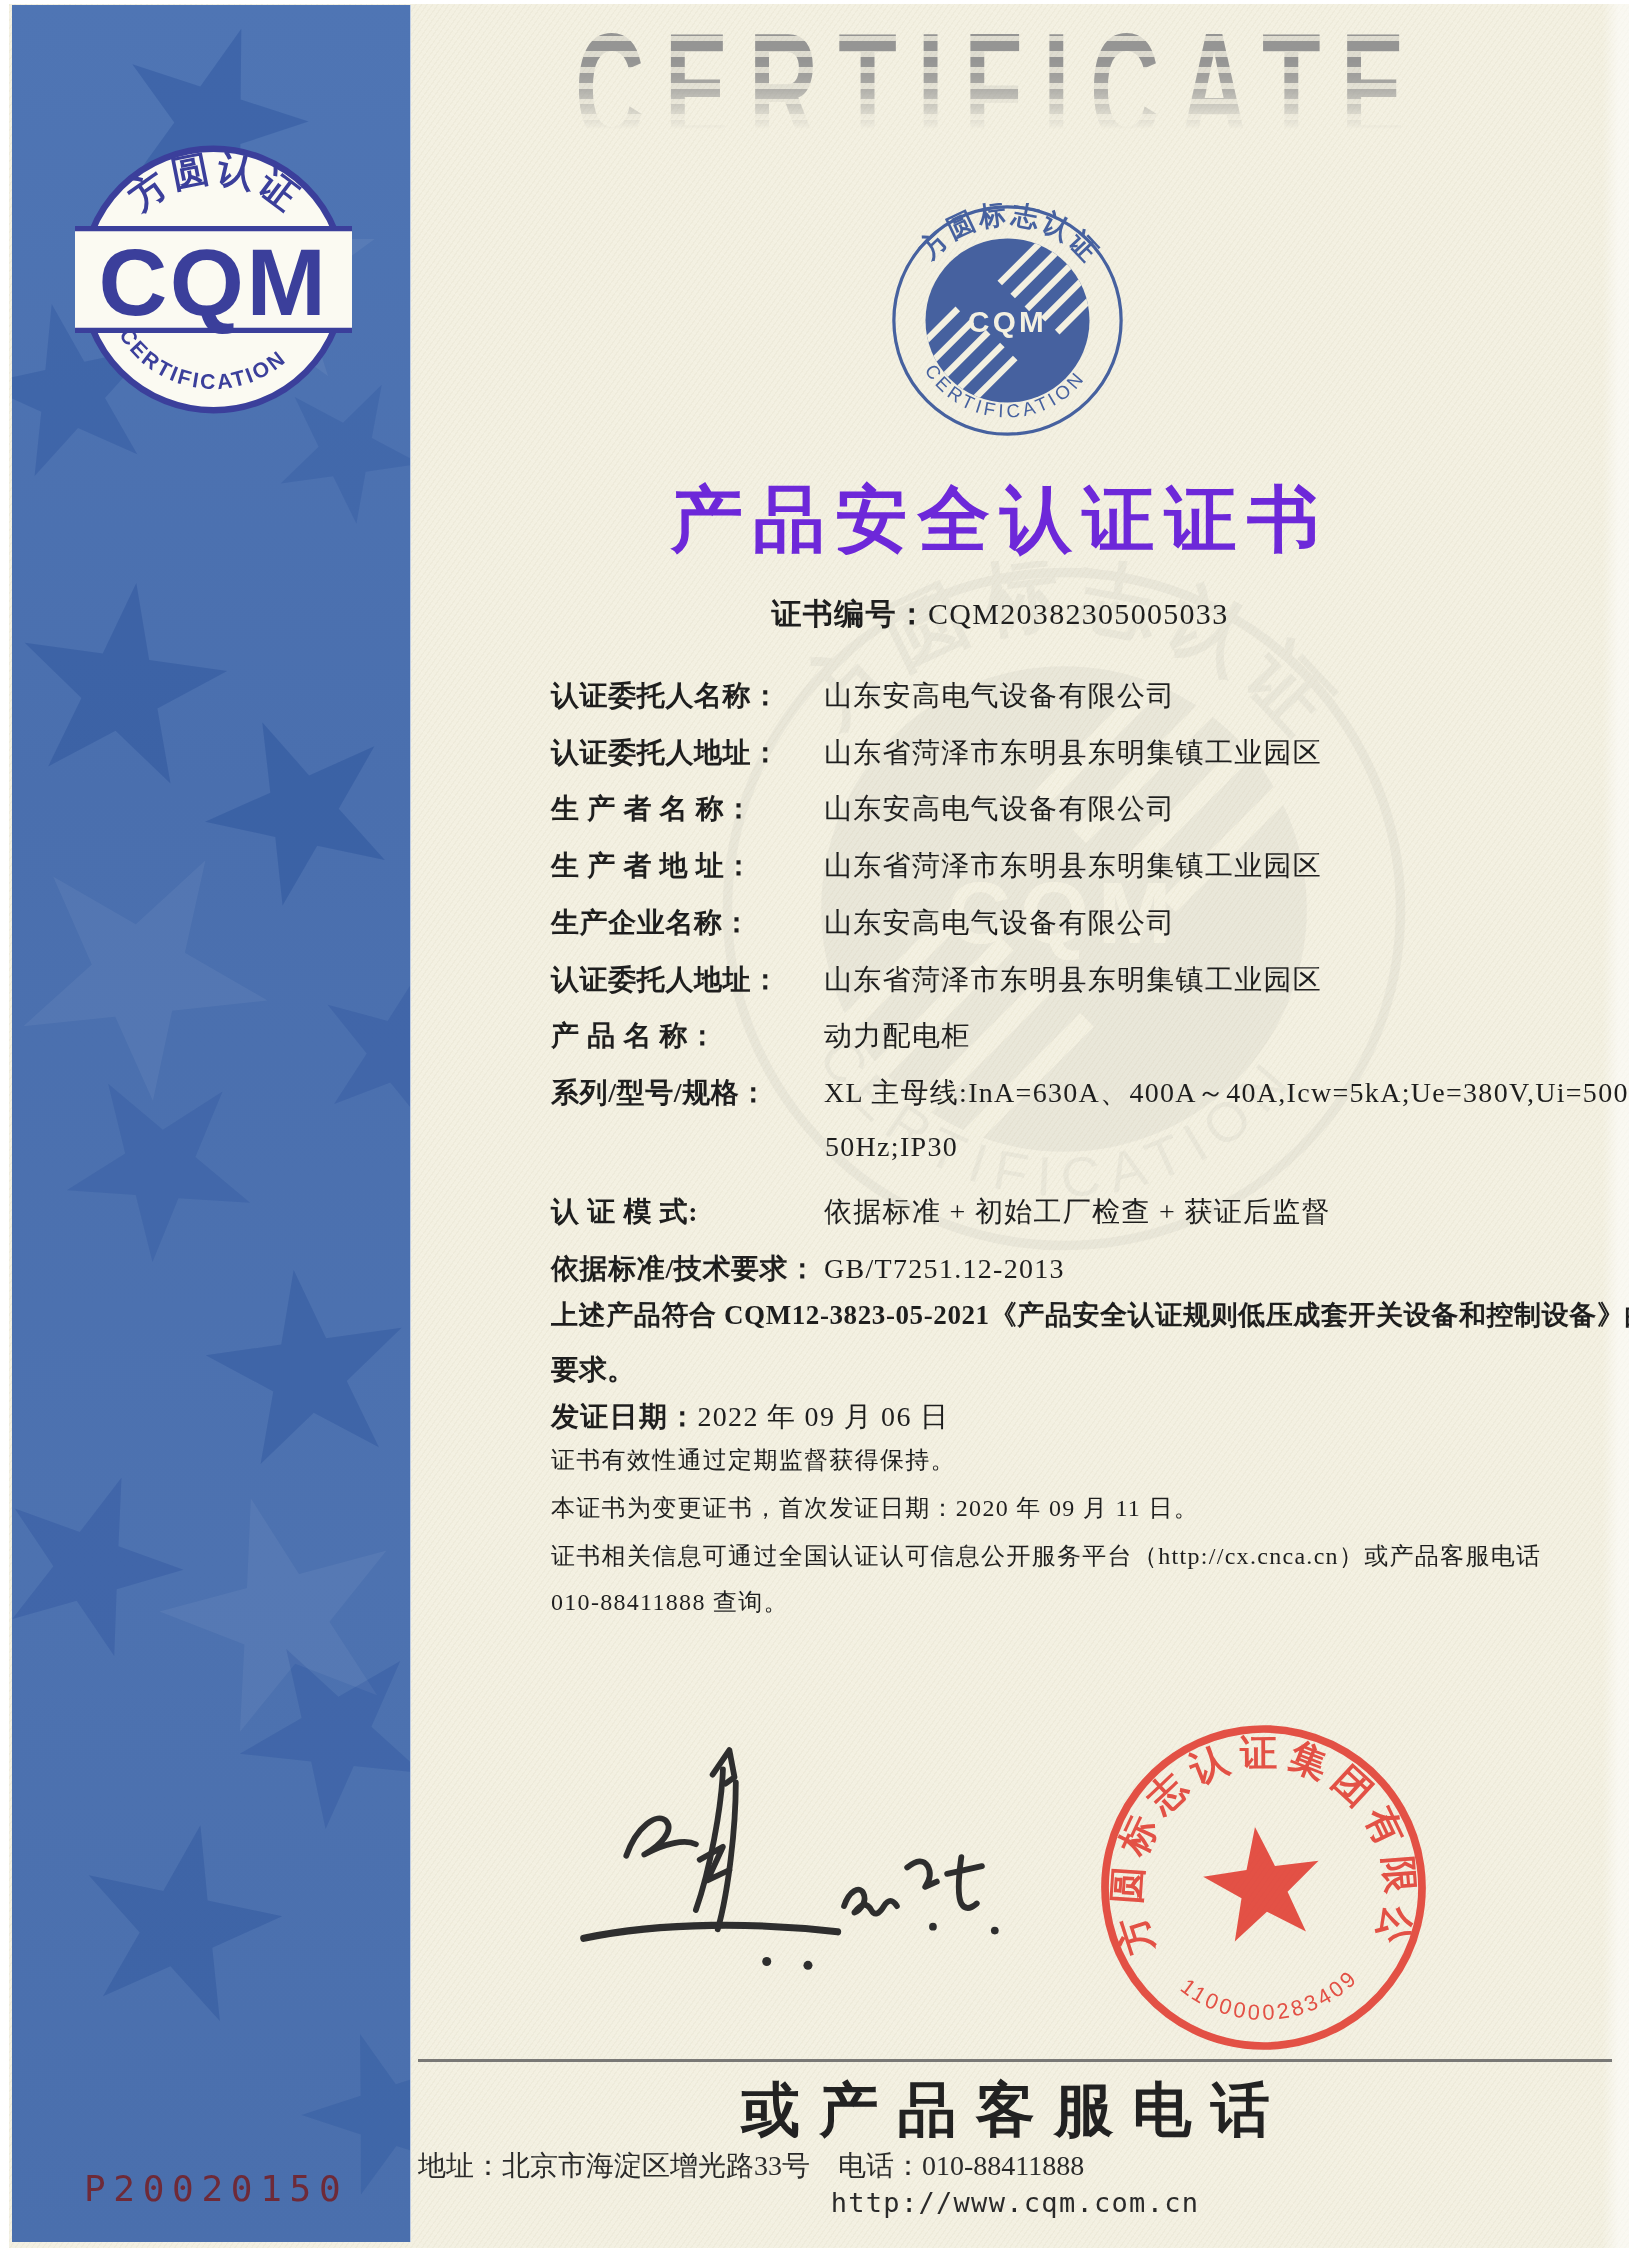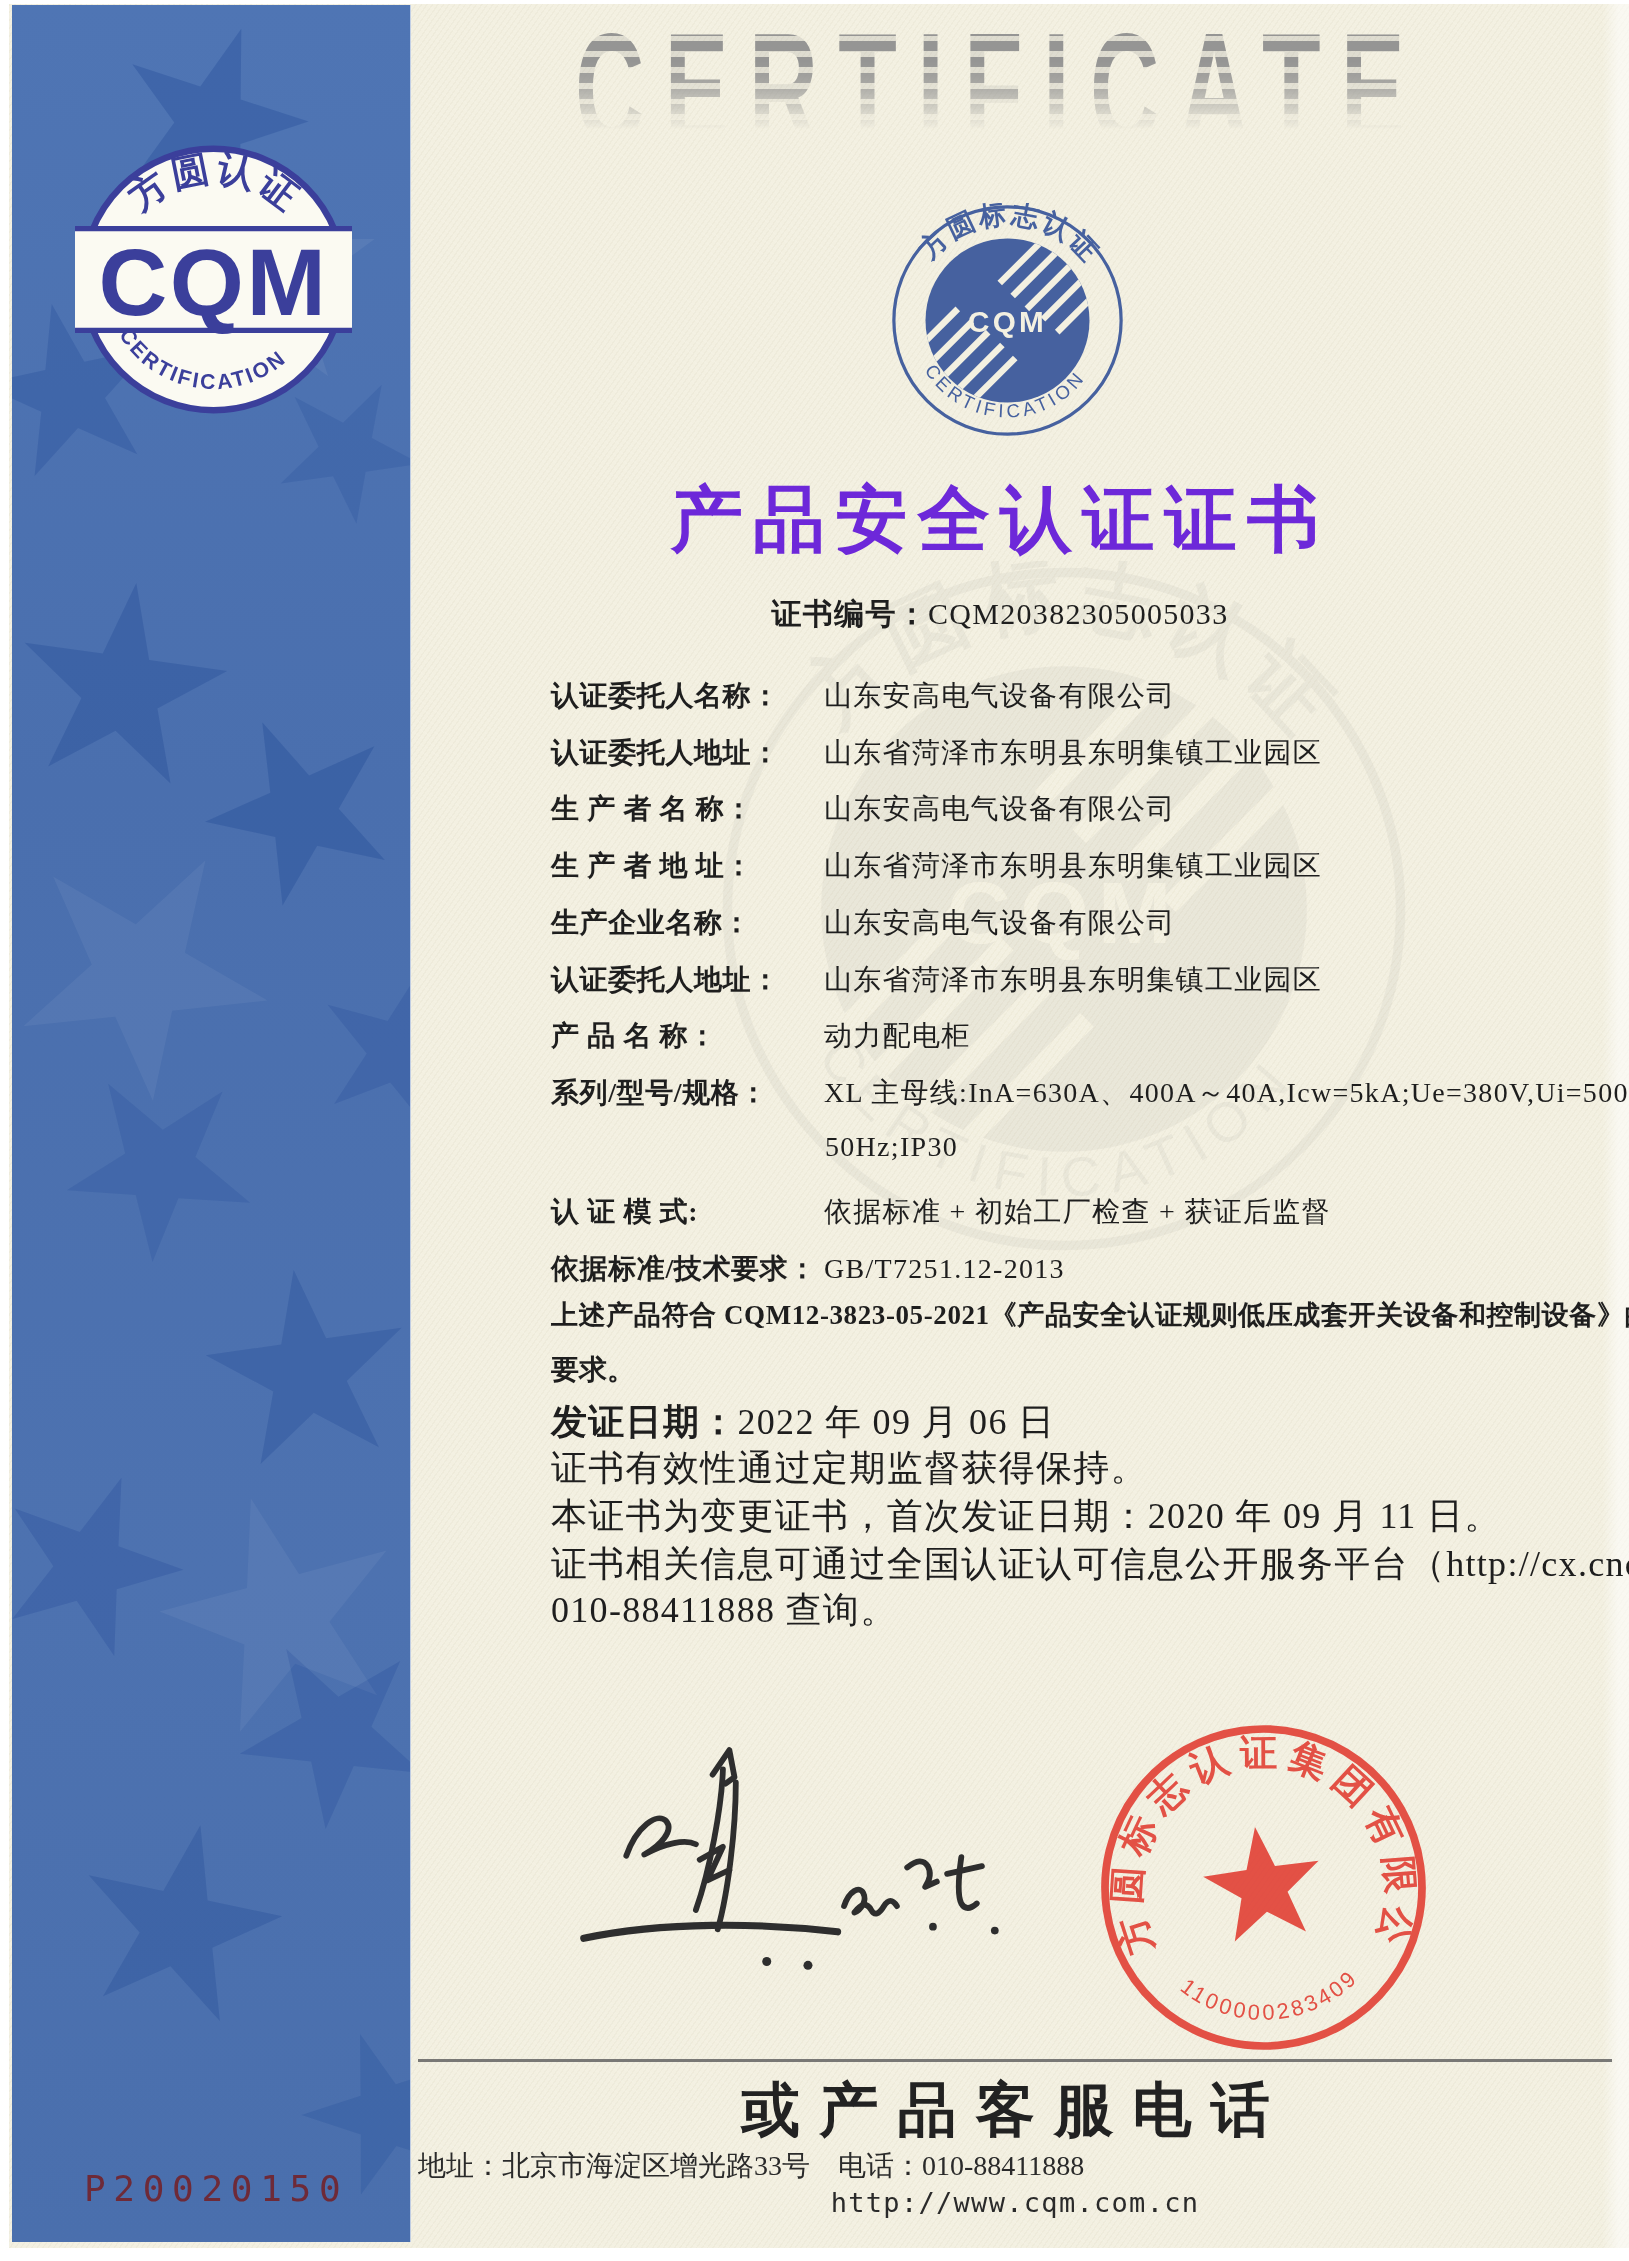--- a/index.html
+++ b/index.html
@@ -33,22 +33,22 @@
   #ghost{opacity:0.065;filter:sepia(0.7) grayscale(0.25);}
   
   #title{position:absolute;left:409px;right:39px;top:472px;text-align:center;
      font-size:72px;font-weight:bold;letter-spacing:10.3px;color:#6d28d9;}
   #certno{position:absolute;left:409px;right:39px;top:594px;text-align:center;font-size:30px;letter-spacing:1.3px;}
   #certno .lbl{font-weight:bold;}
   
   .row{position:absolute;left:551px;font-size:28px;white-space:nowrap;letter-spacing:1.3px;}
   .row .lbl{display:inline-block;width:273px;font-weight:bold;letter-spacing:0.6px;}
   .row .val{letter-spacing:1.3px;}
-  .cont{position:absolute;font-size:36px;letter-spacing:1.3px;white-space:nowrap;}
-  .note{position:absolute;left:551px;font-size:36px;letter-spacing:1.3px;white-space:nowrap;}
+  .cont{position:absolute;font-size:28px;letter-spacing:1.3px;white-space:nowrap;}
+  .note{position:absolute;left:551px;font-size:24px;letter-spacing:1.3px;white-space:nowrap;}
   .bold{font-weight:bold;}
   #statement1{position:absolute;left:551px;top:1297px;font-size:27px;font-weight:bold;letter-spacing:0.6px;white-space:nowrap;}
   #statement2{position:absolute;left:551px;top:1351px;font-size:28px;font-weight:bold;}
   
   #sig{position:absolute;left:567px;top:1741px;}
   
   #seal{position:absolute;left:1096px;top:1720px;opacity:0.93;}
   
   #serial{position:absolute;left:84px;top:2125px;font-family:"DejaVu Sans Mono","Liberation Mono",monospace;
      font-size:36px;letter-spacing:7.7px;color:#6e2a38;margin-top:43px;}

